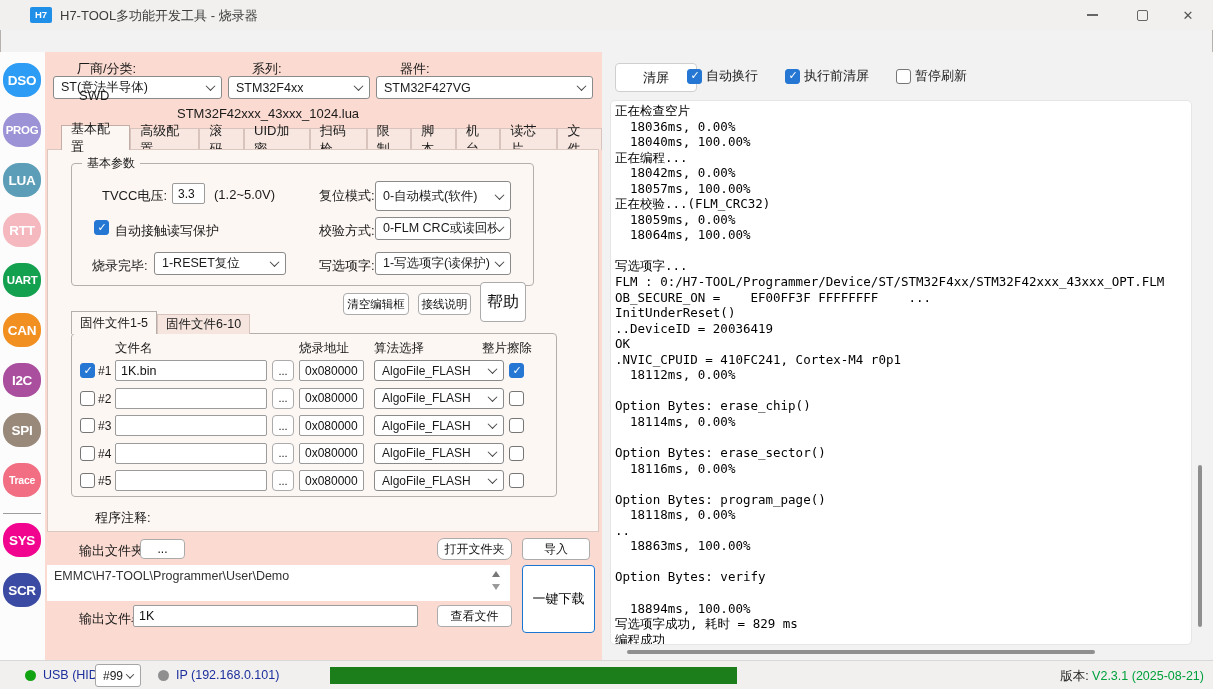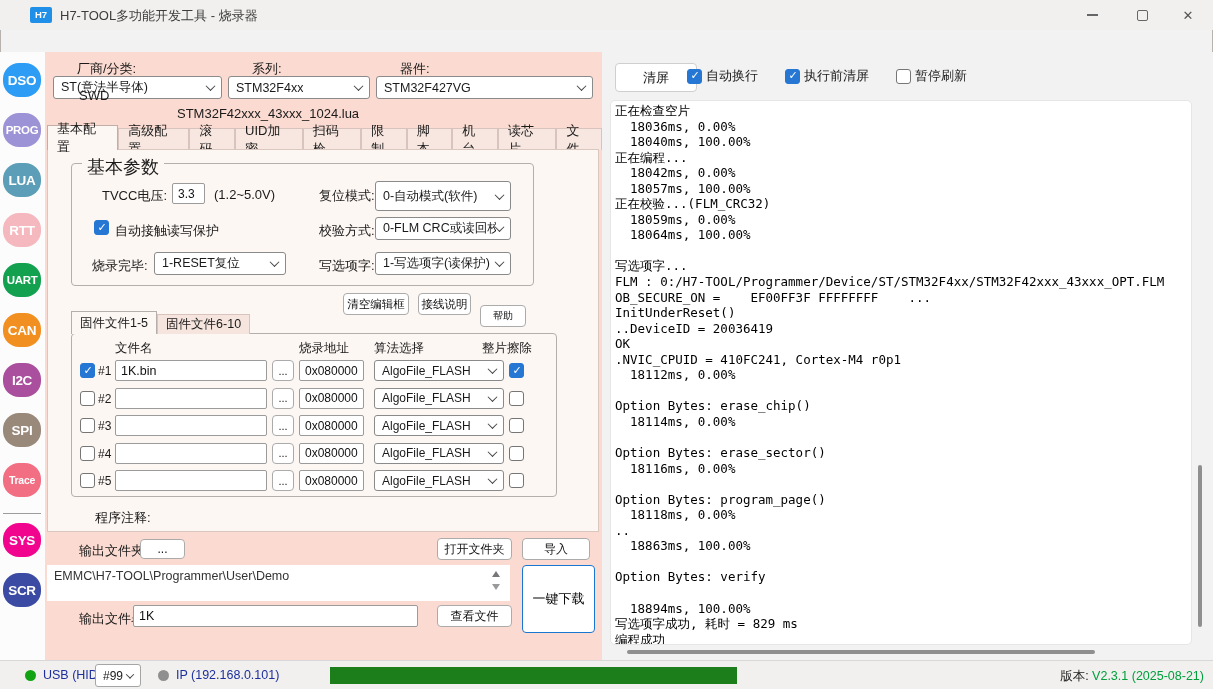--- a/index.html
+++ b/index.html
@@ -45,41 +45,41 @@
          display:flex; align-items:center; justify-content:center; color:#111; }
   .cb { width:15px; height:15px; flex:none; border:1px solid #767676; border-radius:3px; background:#fff;
         display:inline-block; position:relative; }
   .cb.on { background:var(--accent-blue); border-color:var(--accent-blue); }
   .cb.on::after { content:"✓"; color:#fff; font-size:11px; font-weight:bold; position:absolute; left:2.5px; top:-0.5px; }
 
   #dd-vendor { position:absolute; left:8px;   top:24px; width:169px; height:23px; }
   #dd-series { position:absolute; left:183px; top:24px; width:142px; height:23px;gap:24px; }
   #dd-part   { position:absolute; left:331px; top:24px; width:217px; height:23px; }
 
-  #cfg-tabs { position:absolute; left:2px; top:73px; height:25px; display:flex; align-items:flex-end; }
+  #cfg-tabs { position:absolute; left:16px; top:73px; height:25px; display:flex; align-items:flex-end; }
   .tab { padding:3px 9px; font-size:13px; background:#f8e7e0; border:1px solid #d8c4bd; border-bottom:none;
          height:22px; display:flex; align-items:center; }
   .tab.active { background:#fdf7f4; border:1px solid #c2aea6; border-bottom:none; height:25px; position:relative; z-index:3; }
 
   #tabpage { position:absolute; left:2px; top:97px; width:552px; height:383px; background:#fdf7f4;
              border:1px solid #d9c7c0; z-index:2; }
 
   #paramsbox { position:absolute; left:23px; top:13px; width:463px; height:123px; border:1px solid #b5afab; border-radius:4px; }
-  #paramsbox .legend { position:absolute; left:10px; top:-9px; background:#fdf7f4; padding:0 5px; font-size:18px; }
+  #paramsbox .legend { position:absolute; left:10px; top:-9px; background:#fdf7f4; padding:0 5px; font-size:12px; }
   .gb-label { position:absolute; font-size:13px; }
   #tvcc-input { position:absolute; left:100px; top:19px; width:33px; height:21px; text-align:left; font-size:12px; }
   #dd-reset  { position:absolute; left:303px; top:17px; width:136px; height:30px; }
   #dd-verify { position:absolute; left:303px; top:53px; width:136px; height:23px; }
   #dd-done   { position:absolute; left:82px;  top:88px; width:132px; height:23px; }
   #dd-option { position:absolute; left:303px; top:88px; width:136px; height:23px; }
   #cb-protect { position:absolute; left:22px; top:56px; }
 
   #btn-clear-edit { position:absolute; left:295px; top:143px; width:66px; height:22px; font-size:11.5px; }
   #btn-wiring     { position:absolute; left:370px; top:143px; width:53px; height:22px; font-size:11.5px; }
-  #btn-help       { position:absolute; left:432px; top:155px; width:46px; height:22px; font-size:10px; }
+  #btn-help       { position:absolute; left:432px; top:132px; width:46px; height:40px; font-size:16px; }
 
   #fw-tabs { position:absolute; left:23px; top:161px; height:23px; display:flex; align-items:flex-end; z-index:2; }
   .fwtab { padding:2px 8px; font-size:12.5px; background:#f5e5de; border:1px solid #d8c4bd; border-bottom:none;
            height:20px; display:flex; align-items:center; }
   .fwtab.active { background:#fdf7f4; border:1px solid #b5afab; border-bottom:none; height:23px; position:relative; z-index:3; }
 
   #fwbox { position:absolute; left:23px; top:183px; width:486px; height:164px; border:1px solid #b5afab; border-radius:4px; }
   .fw-head { position:absolute; top:6px; font-size:12.5px; }
   .fw-row { position:absolute; left:0; width:100%; height:21px; }
   .fw-row .cb { position:absolute; left:8px; top:3px; }
@@ -88,21 +88,21 @@
   .fw-row .f-browse { position:absolute; left:200px; top:0; width:22px; height:21px; font-size:11px; }
   .fw-row .f-addr { position:absolute; left:227px; top:0; width:65px; height:21px; font-size:12px; }
   .fw-row .f-algo { position:absolute; left:302px; top:0; width:130px; height:21px; font-size:12px; }
   .fw-row .f-erase { position:absolute; left:437px; top:3px; }
 
   #comment-label { position:absolute; left:23px; top:359px; }
   #comment-input { position:absolute; left:83px; top:355px; width:276px; height:21px; }
 
   #folder-label { position:absolute; left:10px; top:490px; }
   #btn-folder-browse { position:absolute; left:95px; top:487px; width:45px; height:20px; }
-  #btn-open-folder { position:absolute; left:392px; top:486px; width:75px; height:22px; }
+  #btn-open-folder { position:absolute; left:392px; top:486px; width:75px; height:22px;border-radius:7px; }
   #btn-import { position:absolute; left:477px; top:486px; width:68px; height:22px; }
   #path-box { position:absolute; left:2px; top:513px; width:463px; height:36px; background:#fff; font-size:12.5px;
               color:#333; padding:4px 20px 4px 7px; white-space:nowrap; overflow:hidden; }
   #path-arrows { position:absolute; left:447px; top:519px; display:flex; flex-direction:column; gap:7px; align-items:center; }
   .arr-up { width:0; height:0; border-left:4px solid transparent; border-right:4px solid transparent; border-bottom:6px solid #777; }
   .arr-dn { width:0; height:0; border-left:4px solid transparent; border-right:4px solid transparent; border-top:6px solid #999; }
   #btn-download { position:absolute; left:477px; top:513px; width:73px; height:68px; background:#fff;
                   border:1px solid #1976d2; border-radius:4px; font-size:13px; display:flex; align-items:center; justify-content:center; }
   #filename-label { position:absolute; left:10px; top:558px; }
   #filename-input { position:absolute; left:88px; top:553px; width:285px; height:22px; }

